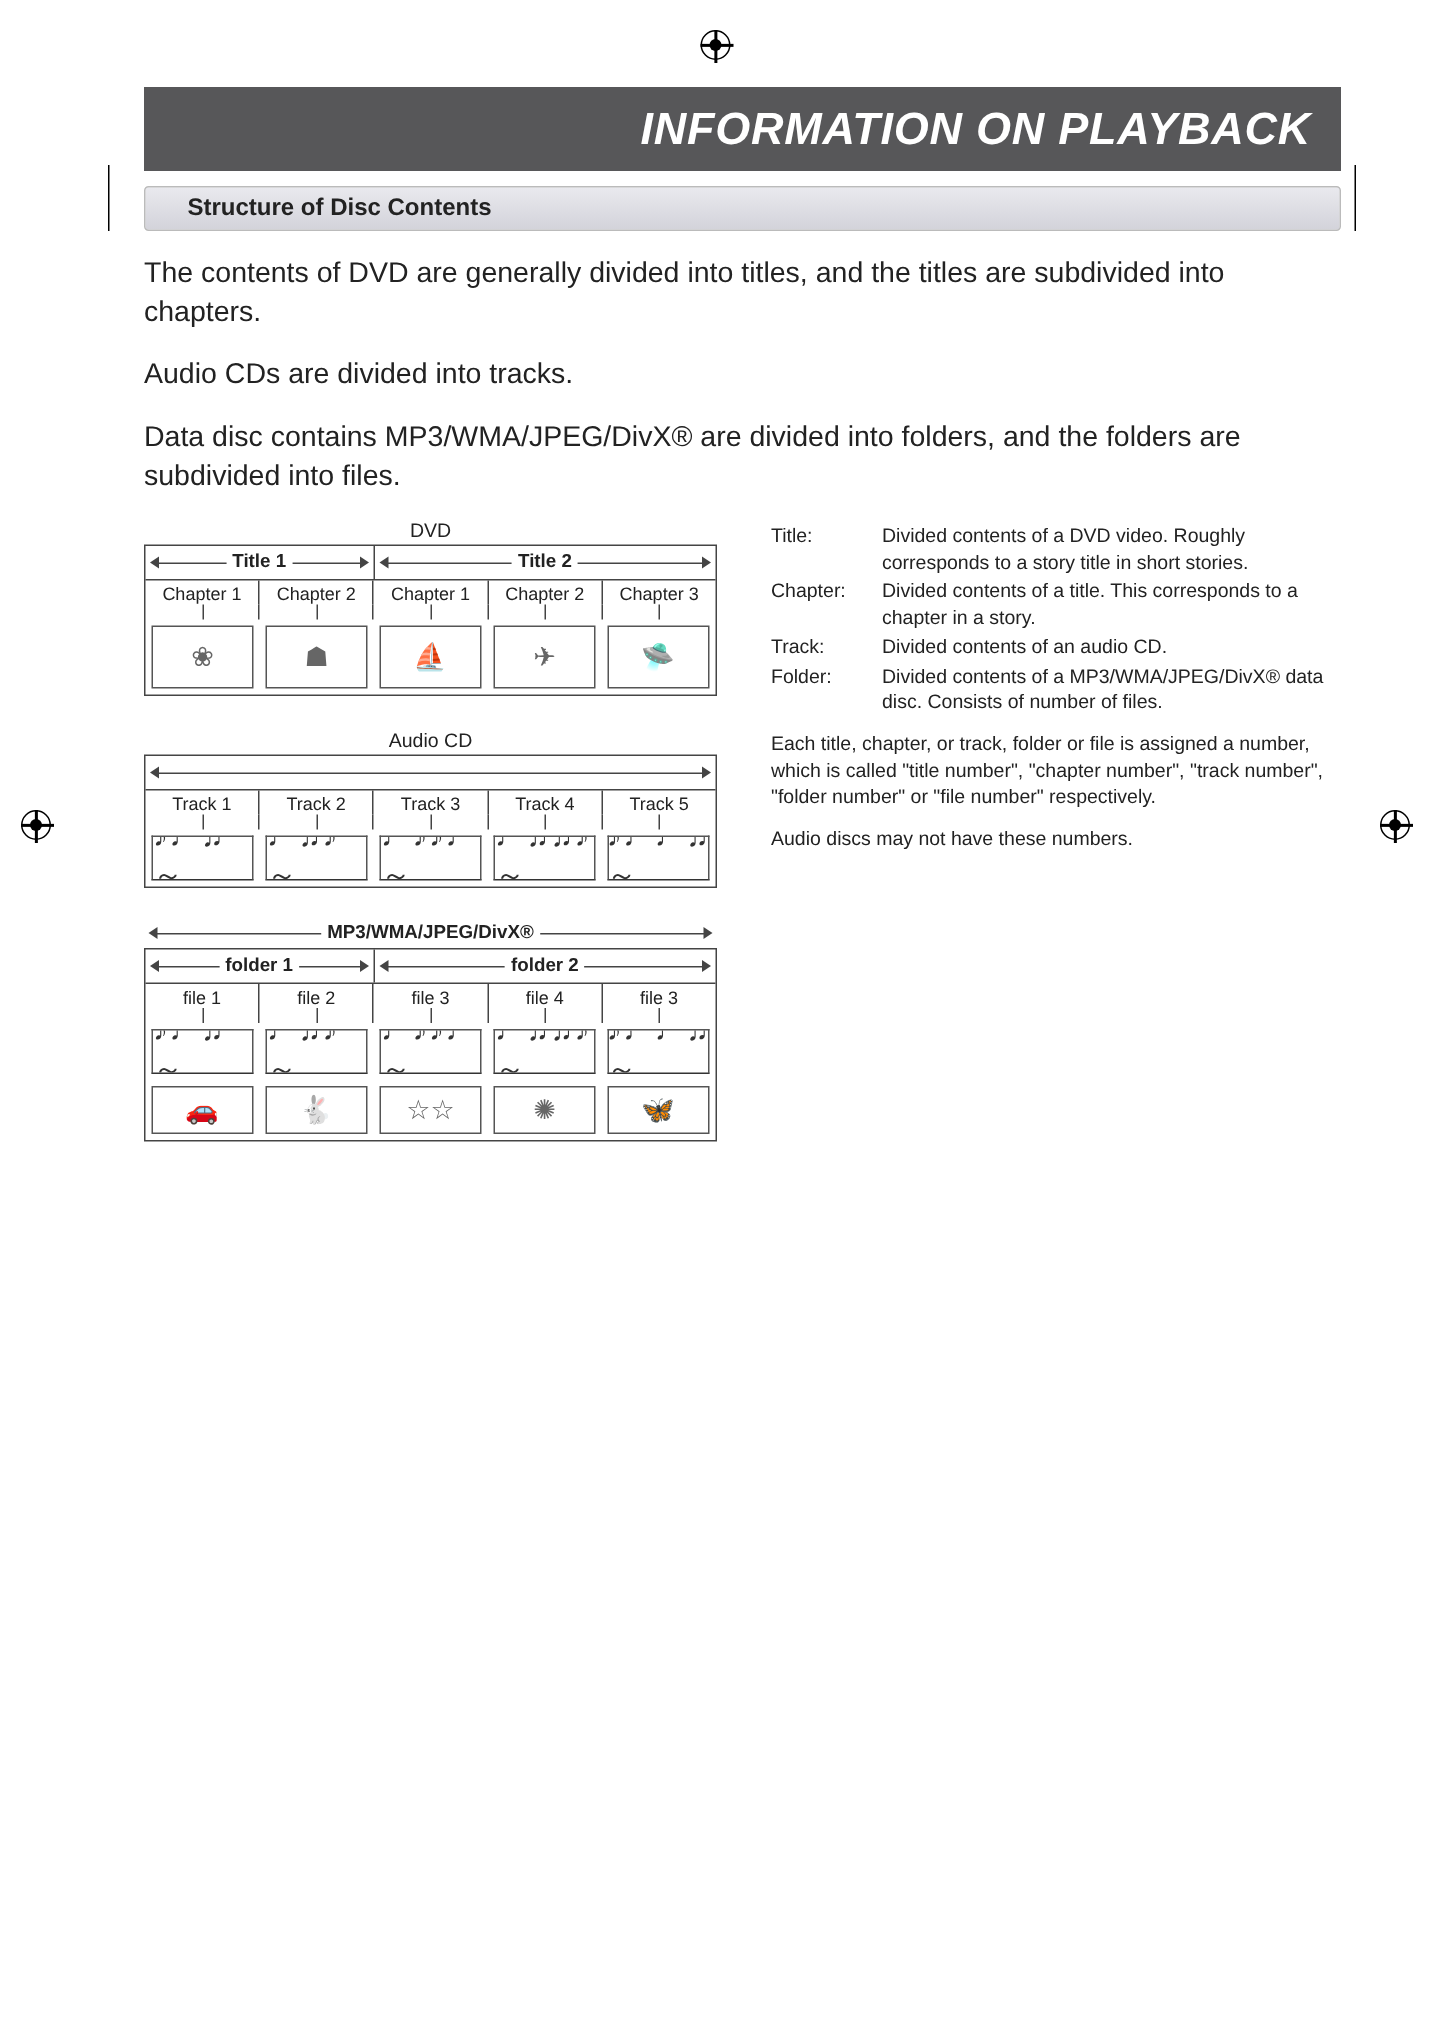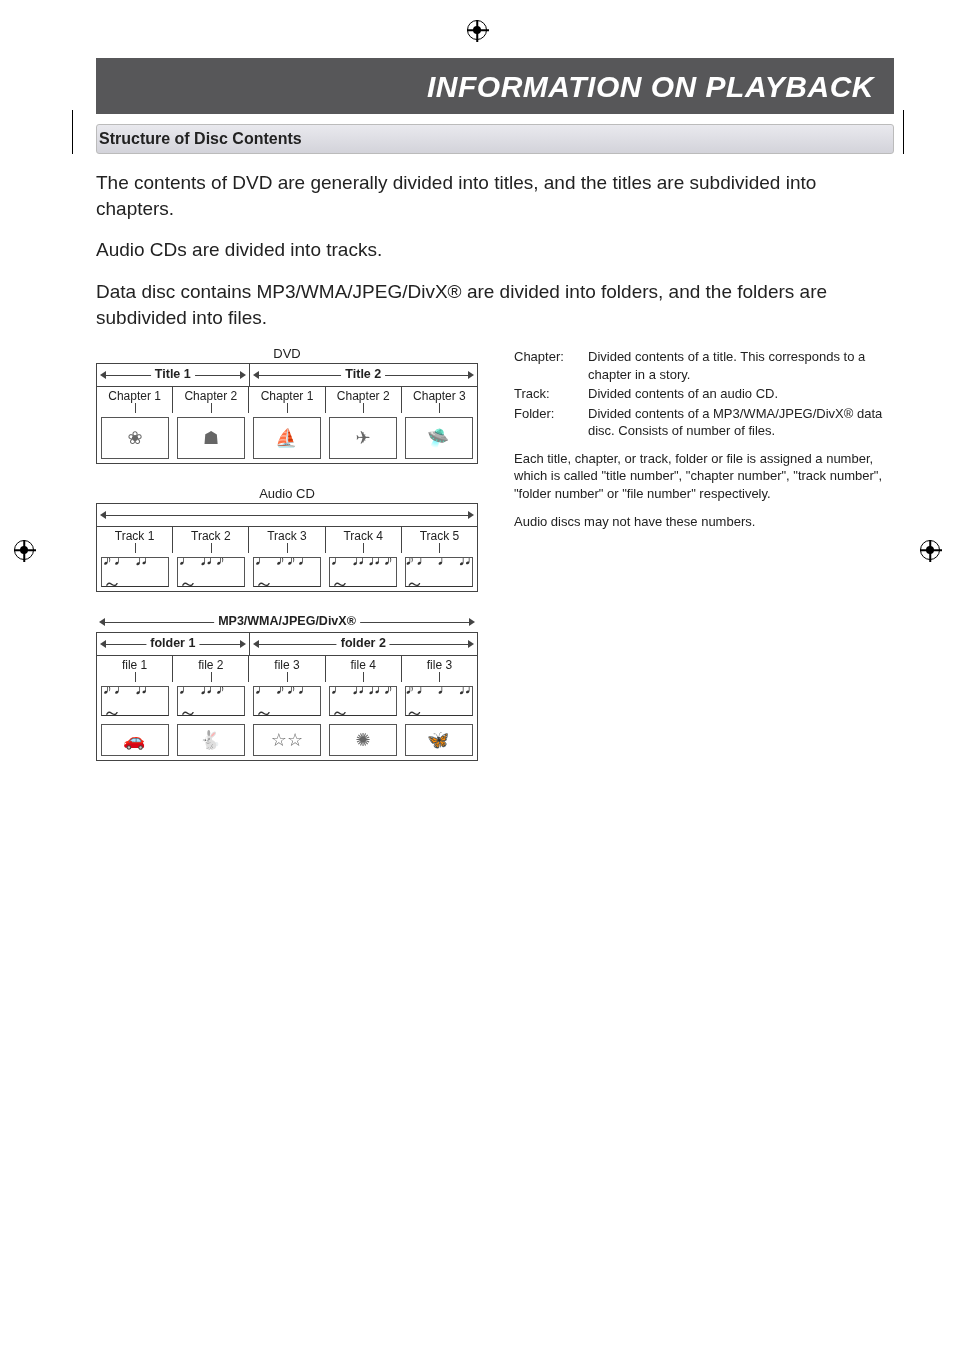--- a/index.html
+++ b/index.html
@@ -65,21 +65,21 @@
     letter-spacing: 0.5px;
     font-size: 30px;
     text-align: right;
     padding: 12px 20px 10px 0;
     margin-top: 18px;
   }
   .subhead {
     background: linear-gradient(#e9e9ee, #d3d3da);
     border: 1px solid #bbb;
     border-radius: 3px;
-    padding: 5px 2px;
+    padding: 5px 28px;
     font-weight: 700;
     font-size: 16px;
     margin: 10px 0 12px;
   }
   .intro p { margin: 16px 0; font-size: 19px; line-height: 1.35; }
 
   .cols { display: flex; gap: 36px; margin-top: 7px; }
   .left { width: 382px; flex: none; }
   .right { flex: 1; font-size: 13px; }
 
@@ -302,20 +302,24 @@
             <div class="art">✺</div>
             <div class="art">🦋</div>
           </div>
         </div>
       </div>
 
     </div>
 
     <div class="right">
       <div class="def-row">
+        <div class="def-term">Title:</div>
+        <div class="def-body">Divided contents of a DVD video. Roughly corresponds to a story title in short stories.</div>
+      </div>
+      <div class="def-row">
         <div class="def-term">Chapter:</div>
         <div class="def-body">Divided contents of a title. This corresponds to a chapter in a story.</div>
       </div>
       <div class="def-row">
         <div class="def-term">Track:</div>
         <div class="def-body">Divided contents of an audio CD.</div>
       </div>
       <div class="def-row">
         <div class="def-term">Folder:</div>
         <div class="def-body">Divided contents of a MP3/WMA/JPEG/DivX® data disc. Consists of number of files.</div>

